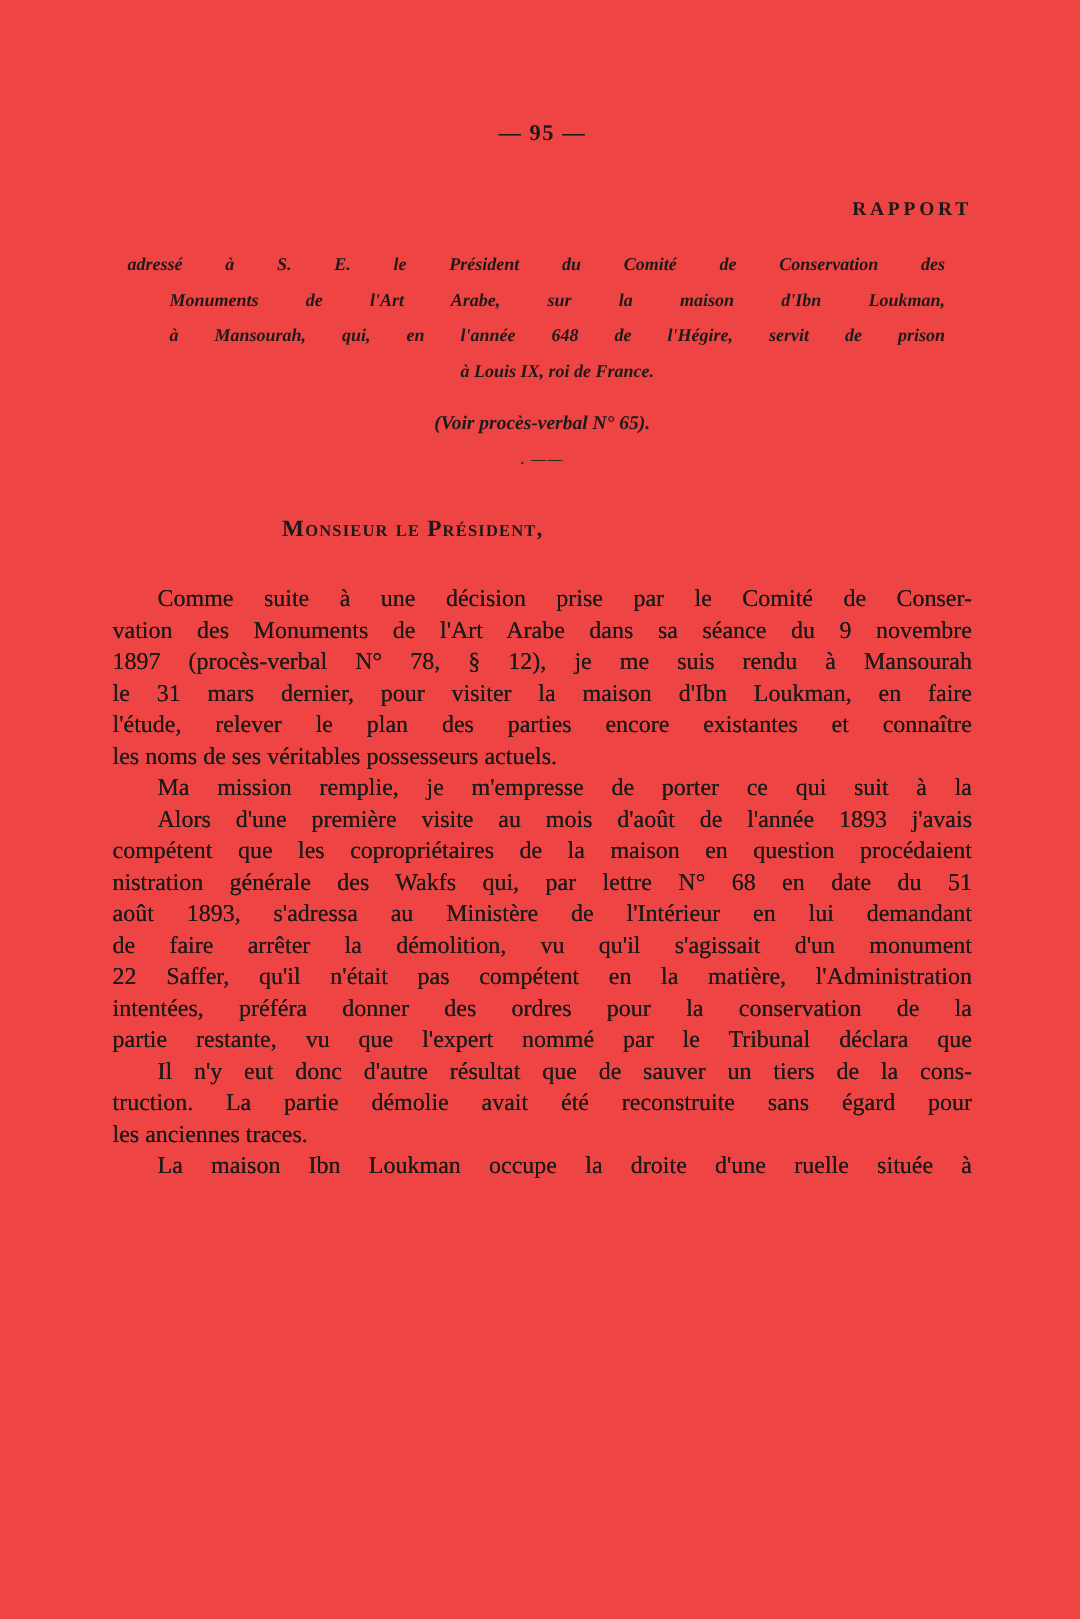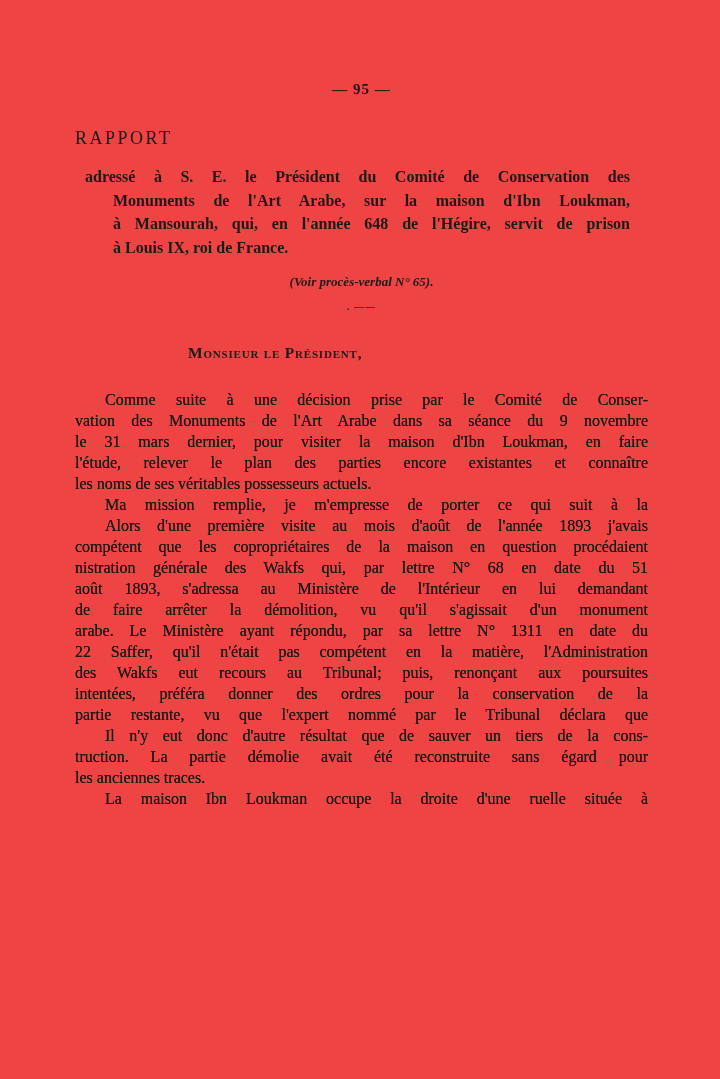--- a/index.html
+++ b/index.html
@@ -21,35 +21,36 @@
   }
   .page-number {
     text-align: center;
     font-size: 15px;
     font-weight: bold;
     letter-spacing: 1px;
     line-height: 15px;
   }
   .title {
     margin: 32px 0 0 0;
-    text-align: left;
-    font-size: 18px;
-    font-weight: normal;
+    text-align: right;
+    font-size: 13px;
+    font-weight: bold;
     letter-spacing: 2.5px;
     line-height: 19px;
   }
   .address {
     margin-top: 17px;
     margin-left: 10px;
     width: 545px;
+    font-style: italic;
     font-weight: bold;
-    font-size: 16px;
+    font-size: 12px;
     line-height: 23.5px;
   }
-  .address-line.hang { padding-left: 28px; }
+  .address-line.hang { padding-left: 28px; text-align: center; }
   .j {
     text-align: justify;
     text-align-last: justify;
   }
   .reference {
     margin-top: 16px;
     text-align: center;
     font-style: italic;
     font-weight: bold;
     font-size: 13px;
@@ -96,36 +97,35 @@
       <div class="address-line j hang">à Mansourah, qui, en l'année 648 de l'Hégire, servit de prison</div>
       <div class="address-line hang">à Louis IX, roi de France.</div>
     </div>
   <div class="reference">(Voir procès-verbal N° 65).</div>
   <div class="separator">. ——</div>
   <div class="salutation">Monsieur le Président,</div>
   <div class="body-text">
       <div class="para">
         <div class="line j indent">Comme suite à une décision prise par le Comité de Conser-</div>
         <div class="line j">vation des Monuments de l'Art Arabe dans sa séance du 9 novembre</div>
+        <div class="line j">1897 (procès-verbal N° 78, § 12), je me suis rendu à Mansourah</div>
         <div class="line j">le 31 mars dernier, pour visiter la maison d'Ibn Loukman, en faire</div>
         <div class="line j">l'étude, relever le plan des parties encore existantes et connaître</div>
         <div class="line">les noms de ses véritables possesseurs actuels.</div>
       </div>
       <div class="para">
         <div class="line j indent">Ma mission remplie, je m'empresse de porter ce qui suit à la</div>
       </div>
       <div class="para">
         <div class="line j indent">Alors d'une première visite au mois d'août de l'année 1893 j'avais</div>
         <div class="line j">compétent que les copropriétaires de la maison en question procédaient</div>
         <div class="line j">nistration générale des Wakfs qui, par lettre N° 68 en date du 51</div>
         <div class="line j">août 1893, s'adressa au Ministère de l'Intérieur en lui demandant</div>
         <div class="line j">de faire arrêter la démolition, vu qu'il s'agissait d'un monument</div>
-        <div class="line j">arabe. Le Ministère ayant répondu, par sa lettre N° 1311 en date du</div>
         <div class="line j">22 Saffer, qu'il n'était pas compétent en la matière, l'Administration</div>
-        <div class="line j">des Wakfs eut recours au Tribunal; puis, renonçant aux poursuites</div>
         <div class="line j">intentées, préféra donner des ordres pour la conservation de la</div>
         <div class="line j">partie restante, vu que l'expert nommé par le Tribunal déclara que</div>
       </div>
       <div class="para">
         <div class="line j indent">Il n'y eut donc d'autre résultat que de sauver un tiers de la cons-</div>
         <div class="line j">truction. La partie démolie avait été reconstruite sans égard pour</div>
         <div class="line">les anciennes traces.</div>
       </div>
       <div class="para">
         <div class="line j indent">La maison Ibn Loukman occupe la droite d'une ruelle située à</div>

